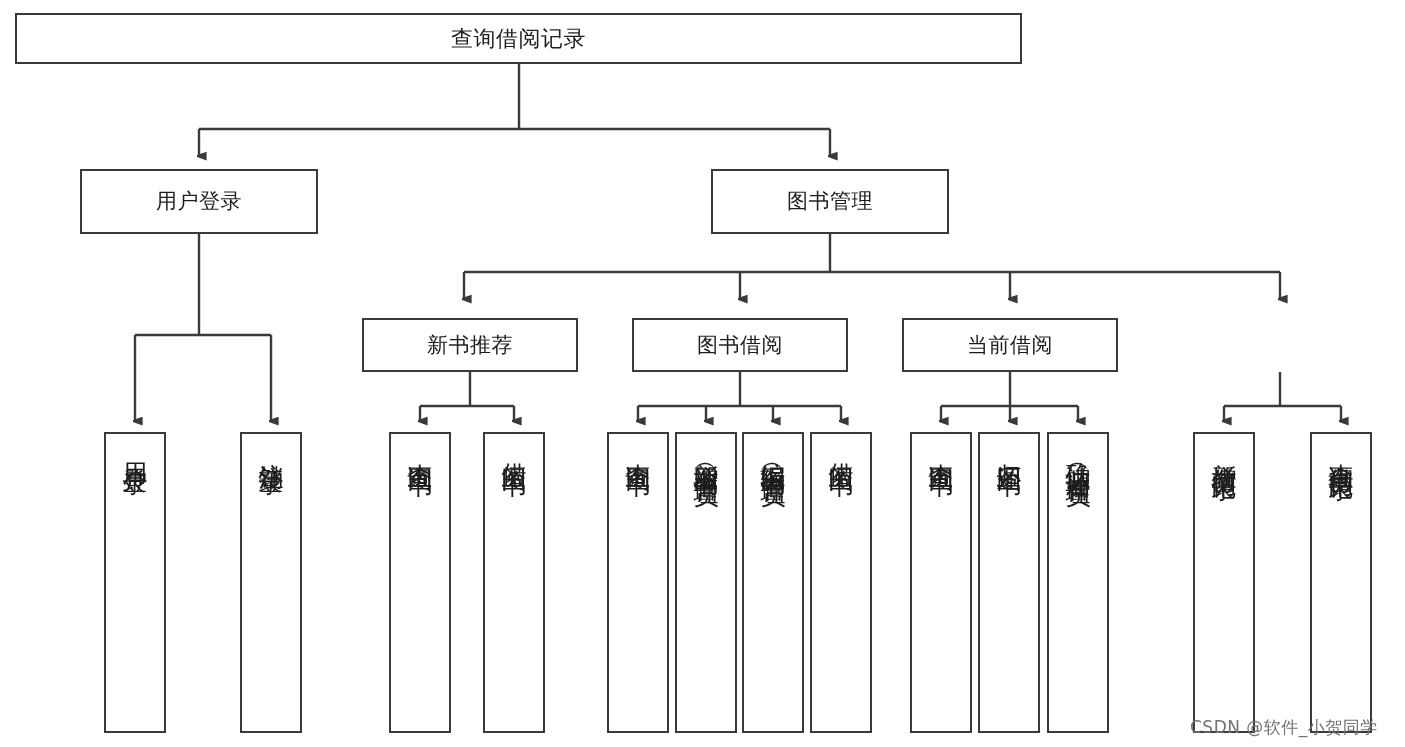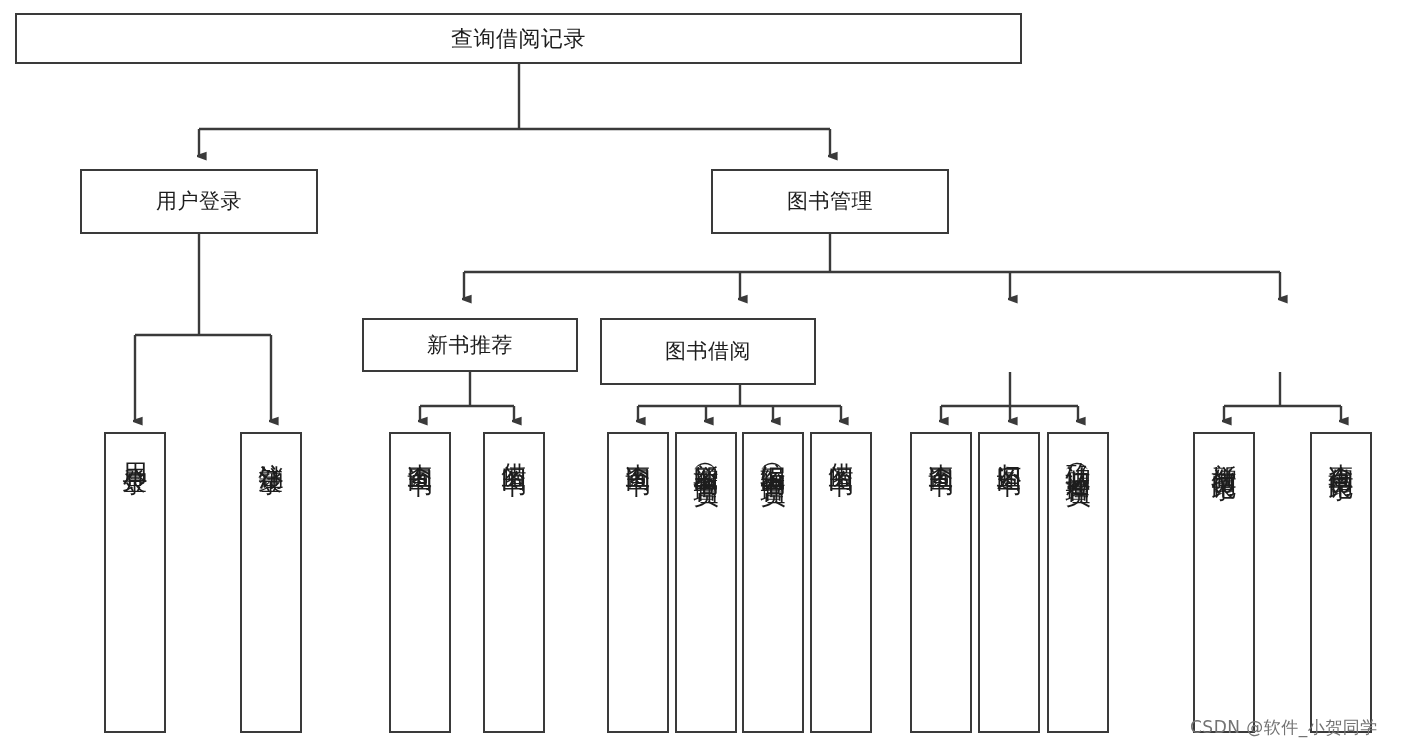--- a/index.html
+++ b/index.html
@@ -129,22 +129,25 @@
   <div class="node horiz" style="left:80px;top:169px;width:238px;height:65px;">
     <span class="txt">用户登录</span>
   </div>
   <div class="node horiz" style="left:711px;top:169px;width:238px;height:65px;">
     <span class="txt">图书管理</span>
   </div>
 
   <div class="node horiz" style="left:362px;top:318px;width:216px;height:54px;">
     <span class="txt">新书推荐</span>
   </div>
-  <div class="node horiz" style="left:600px;top:318px;width:216px;height:67px;">
+  <div class="node horiz" style="left:632px;top:318px;width:216px;height:54px;">
     <span class="txt">图书借阅</span>
+  </div>
+  <div class="node horiz" style="left:902px;top:318px;width:216px;height:54px;">
+    <span class="txt">当前借阅</span>
   </div>
 
   <div class="node vert" style="left:104px;top:432px;width:62px;height:301px;">
     <span class="txt">用户登录</span>
   </div>
   <div class="node vert" style="left:240px;top:432px;width:62px;height:301px;">
     <span class="txt">注销登录</span>
   </div>
 
   <div class="node vert" style="left:389px;top:432px;width:62px;height:301px;">

